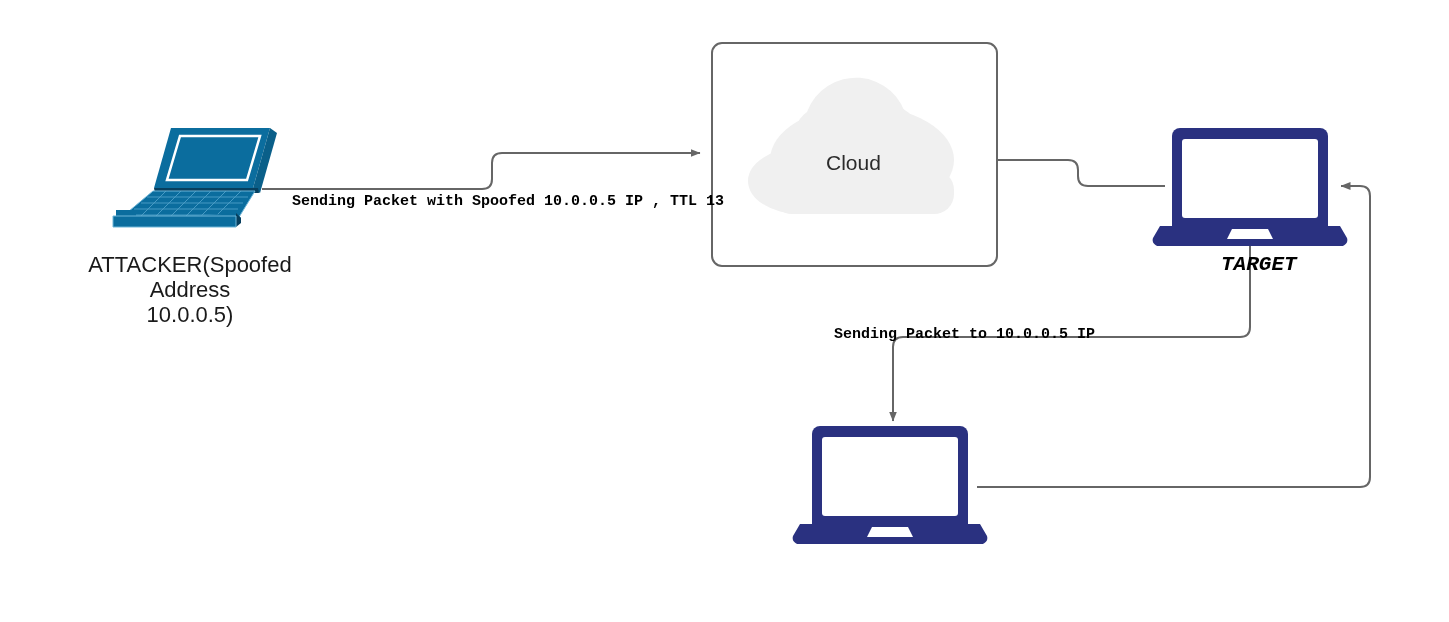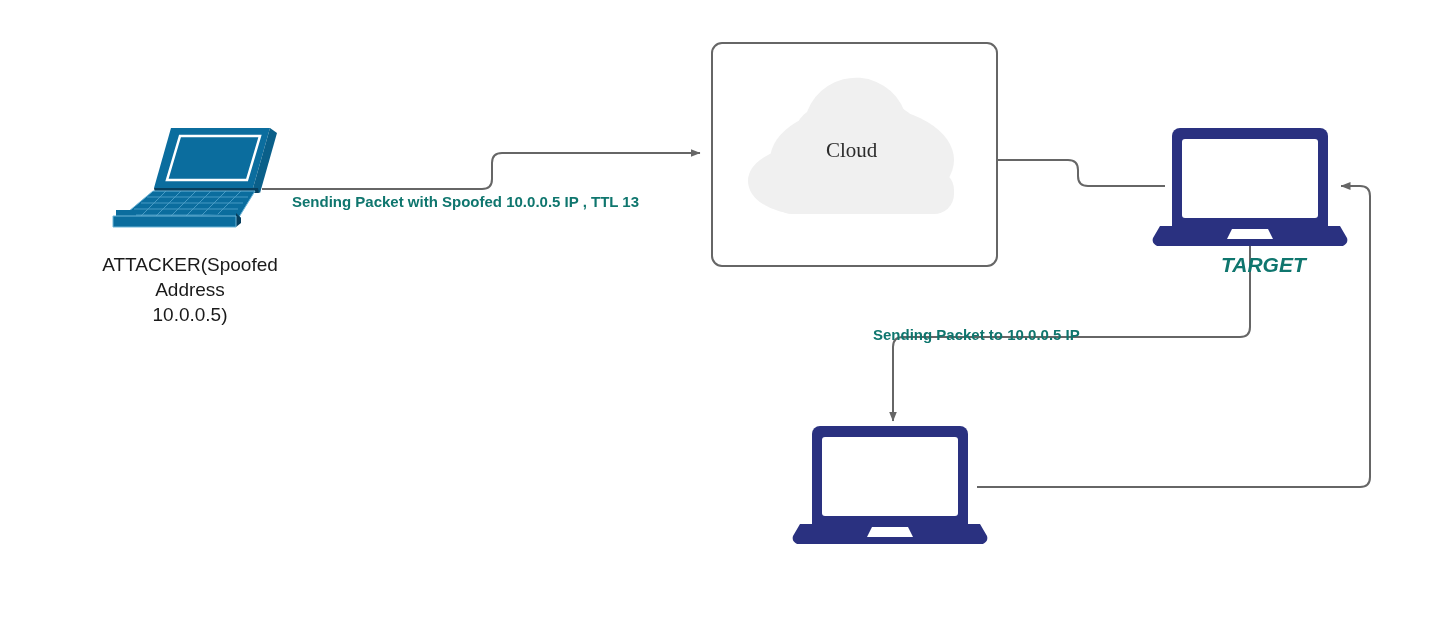--- a/index.html
+++ b/index.html
@@ -21,34 +21,34 @@
   .svg-layer {
     position: absolute;
     left: 0;
     top: 0;
     width: 1449px;
     height: 622px;
   }
   .node-label {
     position: absolute;
     color: #1a1a1a;
-    font-size: 19px;
+    font-size: 22px;
     line-height: 25px;
     text-align: center;
     white-space: pre-line;
     font-family: "Liberation Sans", sans-serif;
   }
   .edge-label {
     position: absolute;
-    color: #0f766e;
+    color: #000000;
     font-size: 15px;
     font-weight: bold;
     line-height: 18px;
     white-space: nowrap;
-    font-family: Liberation Sans, sans-serif;
+    font-family: Liberation Mono, monospace;
   }
   .italic-label {
     font-style: italic;
     font-weight: bold;
     font-size: 21px;
   }
   .cloud-text {
     position: absolute;
     color: #2b2b2b;
     font-size: 21px;
@@ -152,23 +152,23 @@
         <path d="M800,524 L980,524 L987,536 a6,6 0 0 1 -6,8 L799,544 a6,6 0 0 1 -6,-8 Z" fill="#2a3180"></path>
         <path d="M872,527 L908,527 L913,537 L867,537 Z" fill="#ffffff"></path>
       </g>
     </g>
   </svg>
 
   <div class="node-label" style="left:60px; top:252px; width:260px;">ATTACKER(Spoofed
 Address
 10.0.0.5)</div>
 
-  <div class="cloud-text" style="left:826px; top:138px;font-family:Liberation Serif, serif;">Cloud</div>
+  <div class="cloud-text" style="left:826px; top:151px;">Cloud</div>
 
   <div class="edge-label italic-label" style="left:1221px; top:256px;">TARGET</div>
 
 
   <div class="edge-label" style="left:292px; top:193px;">Sending Packet with Spoofed 10.0.0.5 IP , TTL 13</div>
 
-  <div class="edge-label" style="left:873px; top:326px;">Sending Packet to 10.0.0.5 IP</div>
+  <div class="edge-label" style="left:834px; top:326px;">Sending Packet to 10.0.0.5 IP</div>
 
 
 </div>
 
 </body></html>

